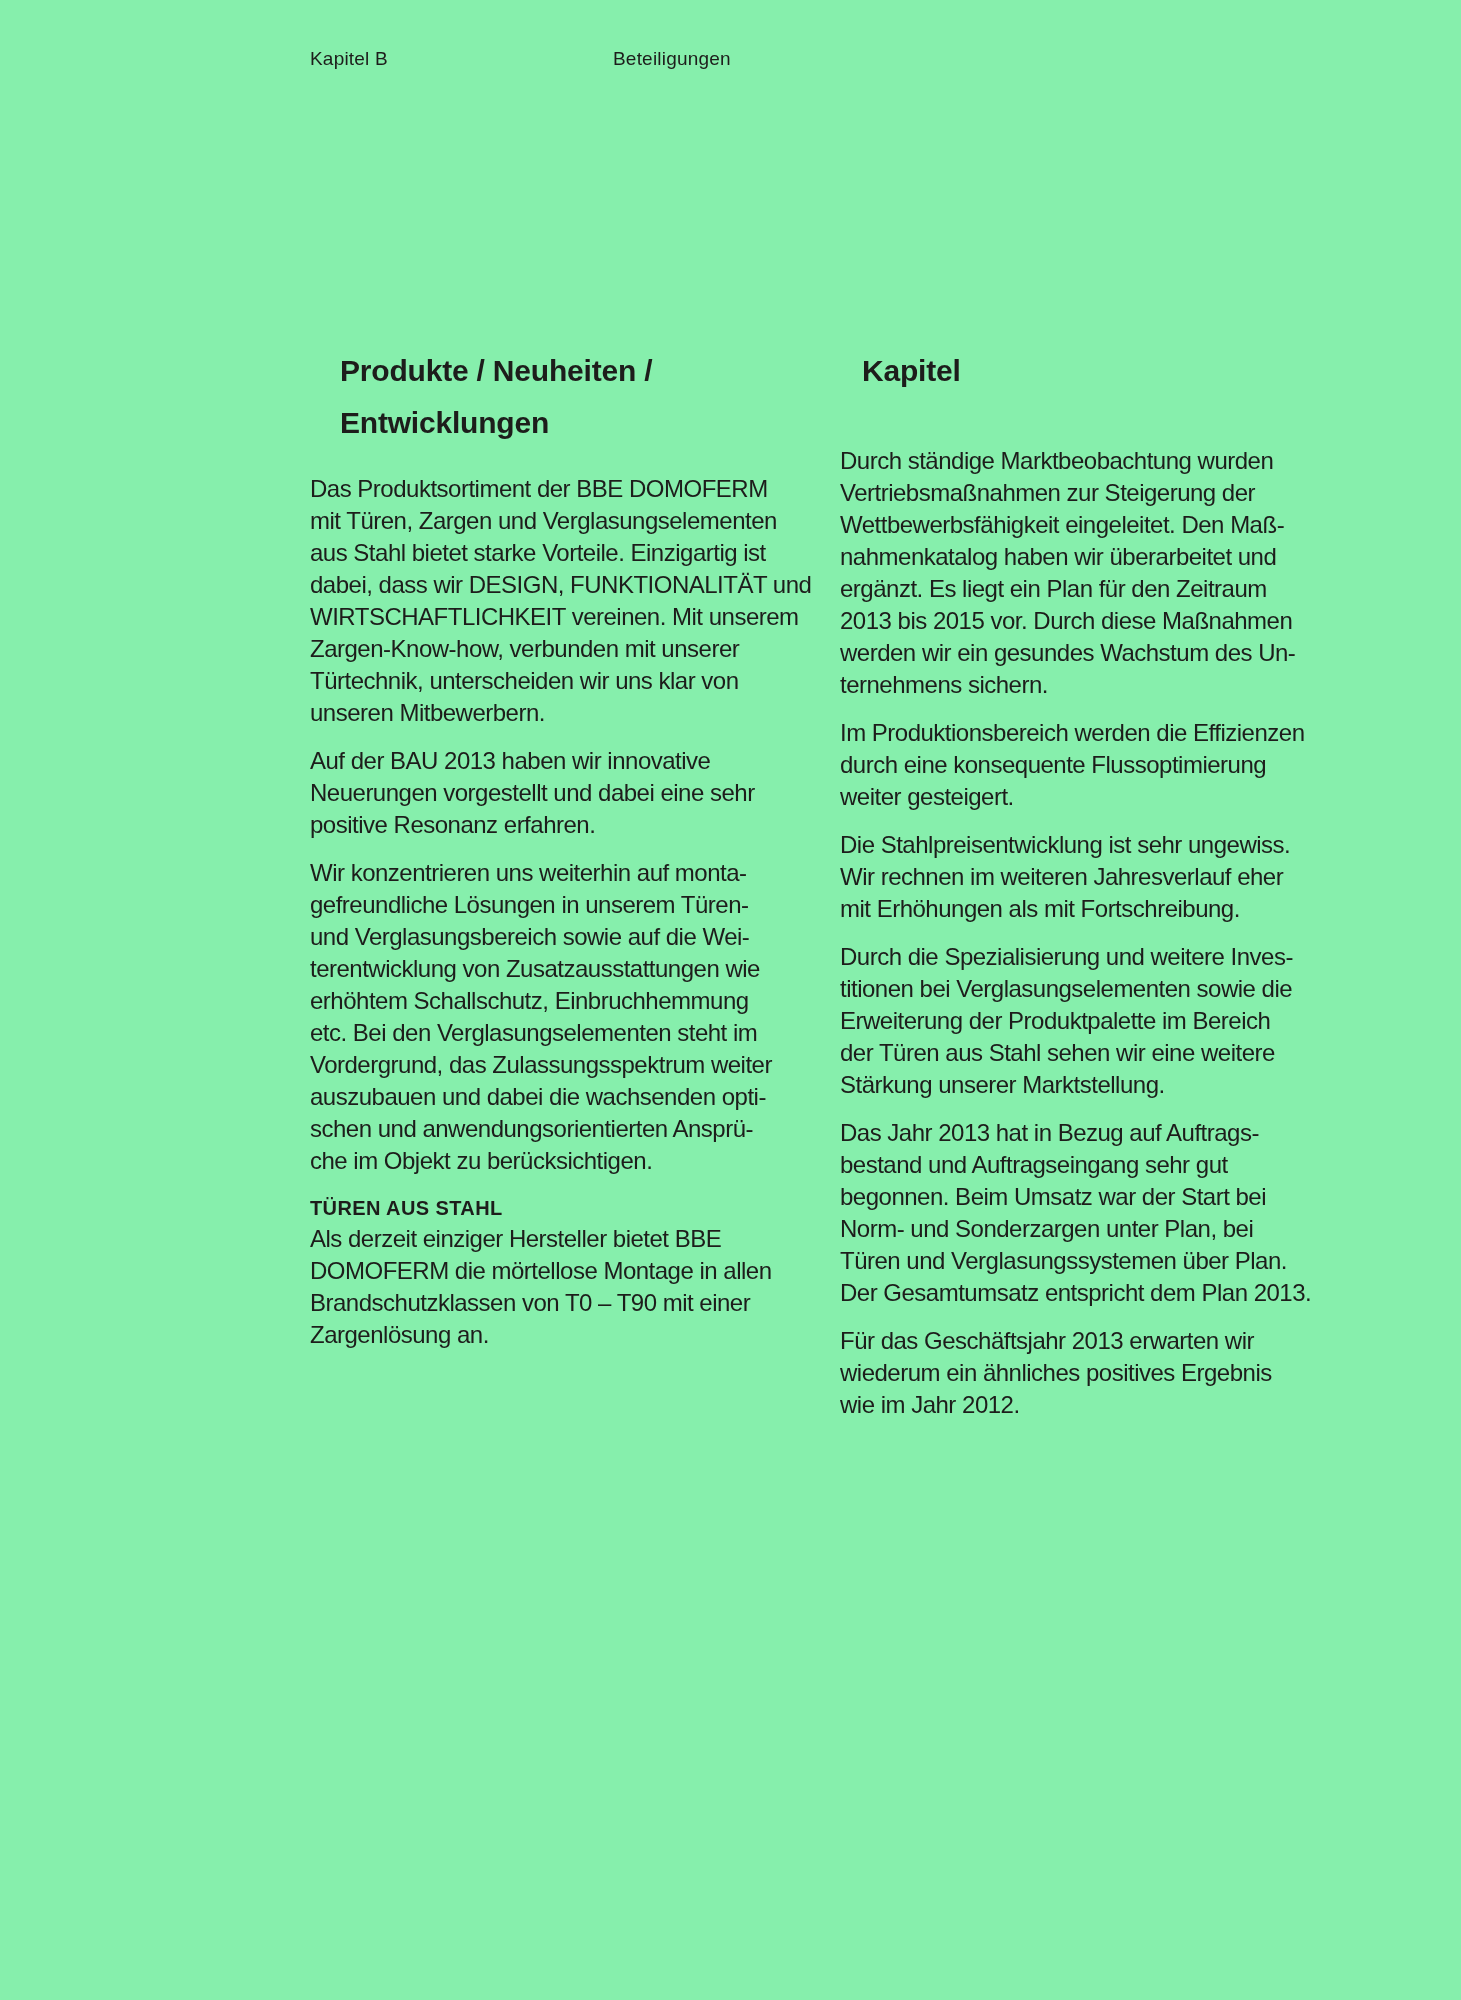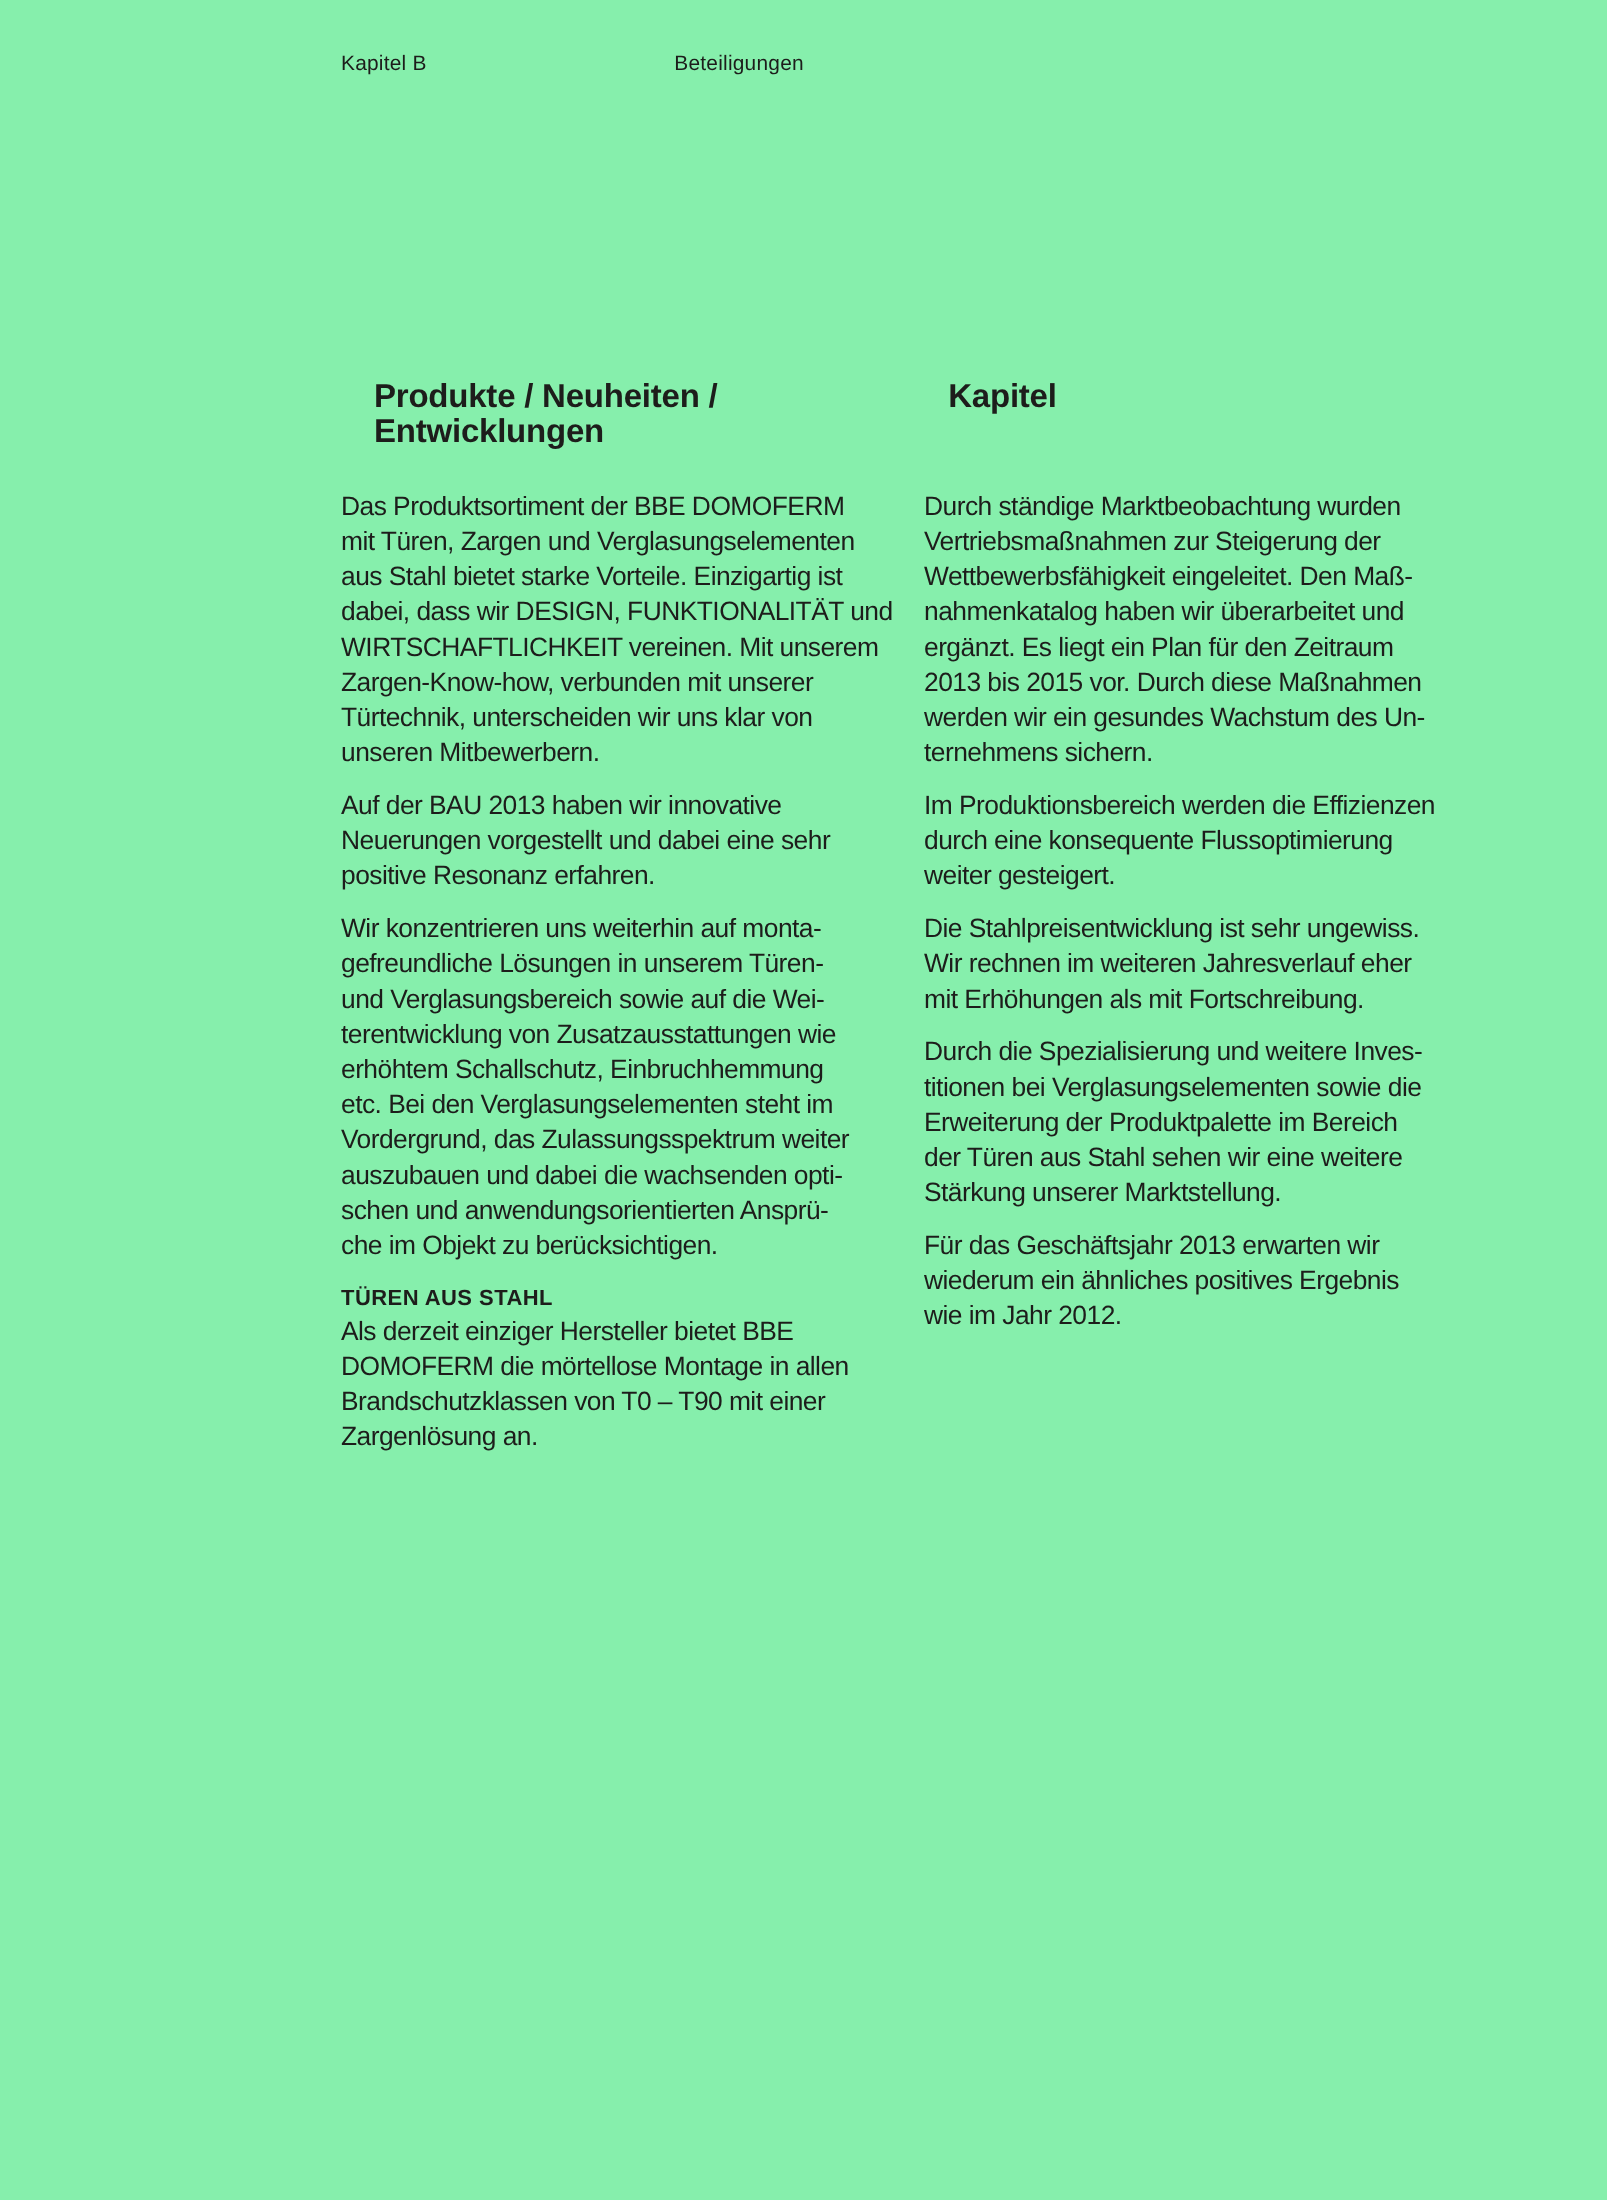--- a/index.html
+++ b/index.html
@@ -36,21 +36,21 @@
   .col {
     position: absolute;
     top: 345px;
     width: 530px;
   }
   .col.left  { left: 310px; }
   .col.right { left: 840px; }
   h2.heading {
     margin: 0 0 24px 0;
     font-size: 30px;
-    line-height: 32px;
+    line-height: 52px;
     font-weight: bold;
     letter-spacing: -0.2px;
     white-space: pre-line;
     min-height: 76px;
   }
   .col.left  h2.heading { padding-left: 30px; }
   .col.right h2.heading { padding-left: 22px; }
   p.body {
     margin: 0 0 16px 0;
     font-size: 24px;
@@ -130,19 +130,25 @@
 durch eine konsequente Flussoptimierung
 weiter gesteigert.</p>
     <p class="body">Die Stahlpreisentwicklung ist sehr ungewiss.
 Wir rechnen im weiteren Jahresverlauf eher
 mit Erhöhungen als mit Fortschreibung.</p>
     <p class="body">Durch die Spezialisierung und weitere Inves-
 titionen bei Verglasungselementen sowie die
 Erweiterung der Produktpalette im Bereich
 der Türen aus Stahl sehen wir eine weitere
 Stärkung unserer Marktstellung.</p>
+    <p class="body">Das Jahr 2013 hat in Bezug auf Auftrags-
+bestand und Auftragseingang sehr gut
+begonnen. Beim Umsatz war der Start bei
+Norm- und Sonderzargen unter Plan, bei
+Türen und Verglasungssystemen über Plan.
+Der Gesamtumsatz entspricht dem Plan 2013.</p>
     <p class="body">Für das Geschäftsjahr 2013 erwarten wir
 wiederum ein ähnliches positives Ergebnis
 wie im Jahr 2012.</p>
   </section>
 
 
 </div>
 
 </body></html>

